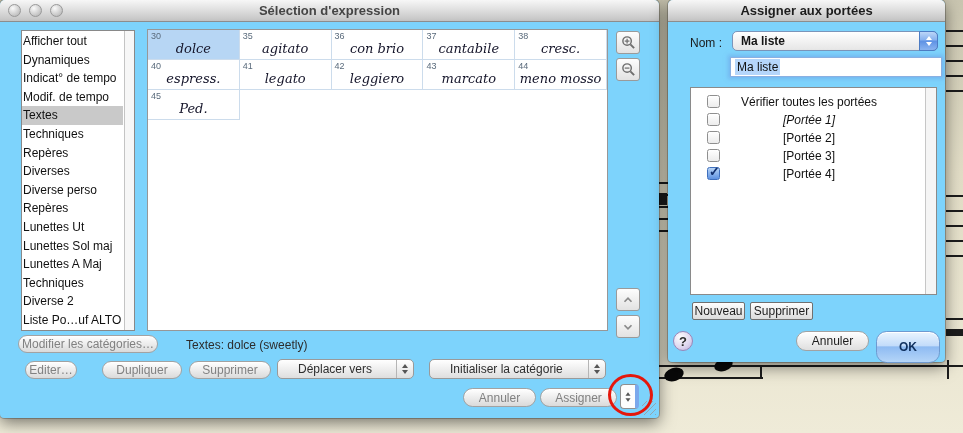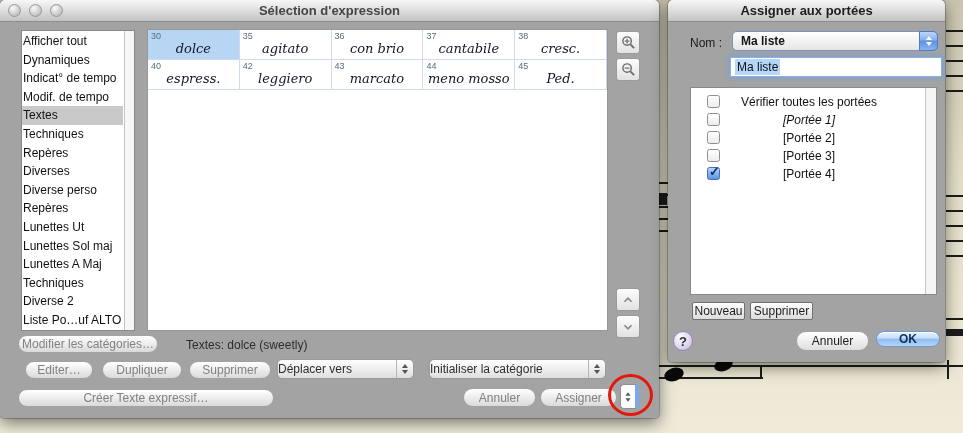--- a/index.html
+++ b/index.html
@@ -7,21 +7,21 @@
   body {
     position:relative;
     font-family:"Liberation Sans", sans-serif;
     background:linear-gradient(#c9c5b0, #e2ddc6 40%, #efebd8 100%);
   }
   
   .deco { position:absolute; background:#1c1c1c; }
   .notehead { position:absolute; background:#0a0a0a; border-radius:50%; }
   
   .window {
-    position:absolute; background:#a3a3a3;
+    position:absolute; background:#7dd3fc;
     border-radius:5px 5px 4px 4px;
     box-shadow:0 5px 16px rgba(0,0,0,.50), 0 0 0 1px rgba(0,0,0,.22);
   }
   .titlebar {
     position:absolute; left:0; top:0; right:0; height:22px;
     background:linear-gradient(#f7f7f7, #cecece 80%, #c2c2c2);
     border-bottom:1px solid #8d8d8d; border-radius:5px 5px 0 0;
   }
   .title {
     position:absolute; left:0; right:0; top:3px; text-align:center;
@@ -72,21 +72,21 @@
     background:linear-gradient(#ffffff, #dadada); border:1px solid #a2a2a2;
     box-shadow:inset 0 1px 0 #fff;
     font-size:12px; color:#818181; display:flex; align-items:center; justify-content:center;
     white-space:nowrap;
   }
   
   .popup {
     position:absolute; height:20px; border-radius:5px;
     background:linear-gradient(#ffffff, #dedede); border:1px solid #9a9a9a;
     font-size:12px; color:#2e2e2e; display:flex; align-items:center;
-    padding-left:0; white-space:nowrap;
+    padding-left:20px; white-space:nowrap;
   }
   .pop-cap {
     position:absolute; right:0; top:0; bottom:0; width:17px;
     border-left:1px solid #b5b5b5; display:flex; flex-direction:column;
     align-items:center; justify-content:center;
   }
   .tri-up { width:0; height:0; border-left:3.5px solid transparent; border-right:3.5px solid transparent; border-bottom:4px solid #555; margin-bottom:2px; }
   .tri-down { width:0; height:0; border-left:3.5px solid transparent; border-right:3.5px solid transparent; border-top:4px solid #555; }
   
   .stepper {
@@ -139,21 +139,21 @@
   }
   .helpbtn {
     position:absolute; width:20px; height:20px; border-radius:50%;
     background:radial-gradient(circle at 35% 30%, #fdfdfe, #ddd5ee 60%, #b9aad8);
     border:1px solid #9a86b8; font-size:13px; font-weight:bold; color:#2e2e2e;
     display:flex; align-items:center; justify-content:center;
   }
   .pill.white { background:linear-gradient(#ffffff, #dfdfdf); color:#1c1c1c; height:20px; border-radius:10.5px; }
   .pill.blue {
     background:linear-gradient(#eaf4fe 0%, #c3dcfa 45%, #8fbbf2 50%, #b4d5f8 100%);
-    border:1px solid #6e99d0; color:#10305e; font-weight:bold; height:16px; border-radius:10.5px;
+    border:1px solid #6e99d0; color:#10305e; font-weight:bold; height:32px; border-radius:10.5px;
   }
   .statustext { position:absolute; left:186px; top:338px; font-size:12px; color:#2c2c2c; }
   .nomlabel { position:absolute; font-size:12px; color:#1a1a1a; }
 </style>
 </head>
 <body>
 
 <div>
 
   <div class="deco" style="left:650px; top:182px; width:20px; height:1.5px;"></div>
@@ -232,20 +232,24 @@
         </div>
       <div class="cell">
           <span class="cellnum">38</span>
           <span class="celltext">cresc.</span>
         </div>
       <div class="cell">
           <span class="cellnum">40</span>
           <span class="celltext">espress.</span>
         </div>
       <div class="cell">
+          <span class="cellnum">41</span>
+          <span class="celltext">legato</span>
+        </div>
+      <div class="cell">
           <span class="cellnum">42</span>
           <span class="celltext">leggiero</span>
         </div>
       <div class="cell">
           <span class="cellnum">43</span>
           <span class="celltext">marcato</span>
         </div>
       <div class="cell">
           <span class="cellnum">44</span>
           <span class="celltext">meno mosso</span>
@@ -280,40 +284,39 @@
   </div>
   <div class="sqbtn" style="left:616px; top:315px;">
     <svg width="14" height="14" viewBox="0 0 16 16">
         <polyline points="4,6 8,10 12,6" fill="none" stroke="#8a8a8a" stroke-width="2"></polyline>
       </svg>
   </div>
 
   <div class="pill" style="left:18px; top:335px; width:140px;">Modifier les catégories…</div>
   <div class="statustext">Textes: dolce (sweetly)</div>
 
-  <div class="pill" style="left:25px;  top:361px; width:68px;text-align:right;">Editer…</div>
+  <div class="pill" style="left:25px;  top:361px; width:52px;text-align:right;">Editer…</div>
   <div class="pill" style="left:102px; top:361px; width:80px;">Dupliquer</div>
   <div class="pill" style="left:189px; top:361px; width:82px;">Supprimer</div>
 
   <div class="popup" style="left:277px; top:359px; width:137px;">
     <span>Déplacer vers</span>
     <span class="pop-cap">
         <span class="tri-up"></span>
         <span class="tri-down"></span>
       </span>
   </div>
   <div class="popup" style="left:429px; top:359px; width:177px;">
     <span>Initialiser la catégorie</span>
     <span class="pop-cap">
         <span class="tri-up"></span>
         <span class="tri-down"></span>
       </span>
   </div>
 
-  <div class="pill" style="left:18px;  top:389px; width:256px;">Créer Texte expressif…</div>
   <div class="pill" style="left:463px; top:388px; width:73px; height:19px;">Annuler</div>
   <div class="pill" style="left:540px; top:388px; width:77px; height:19px;">Assigner</div>
 
   <div class="stepper">
     <span class="tri-up" style="transform:scale(.85);"></span>
     <span class="tri-down" style="transform:scale(.85);"></span>
   </div>
   <div class="redcircle"></div>
   <div class="grip"></div>
 </div>

